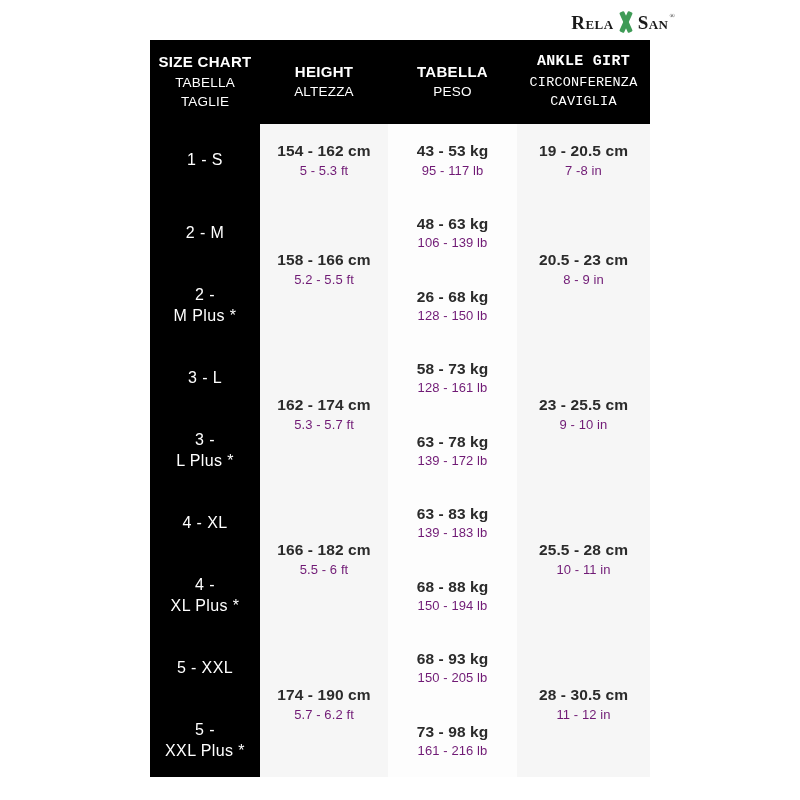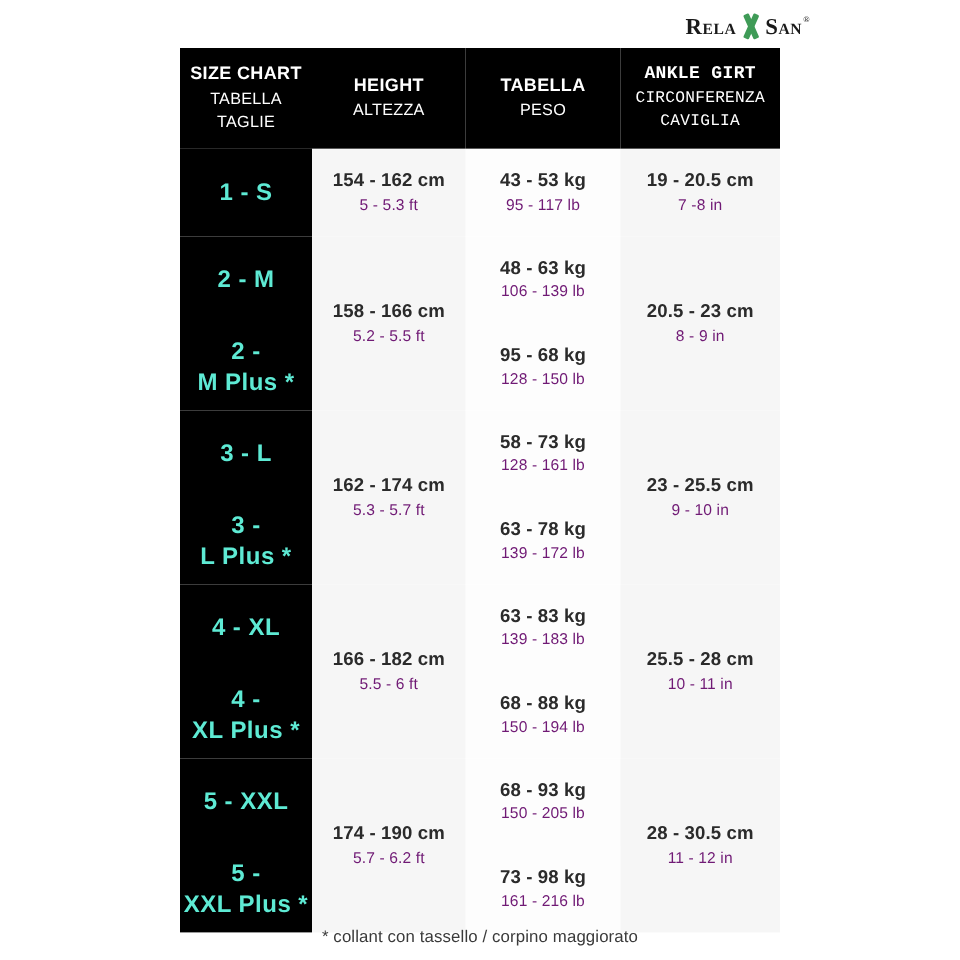--- a/index.html
+++ b/index.html
@@ -112,23 +112,23 @@
     font-size: 13.5px;
     font-weight: 400;
     letter-spacing: 0.2px;
     line-height: 1.25;
     margin-top: 3px;
   }
 
   
   .size-cell {
     background: #000000;
-    color: #5eead4;
-    font-size: 20px;
-    font-weight: 700;
+    color: #ffffff;
+    font-size: 16px;
+    font-weight: 400;
     letter-spacing: 0.4px;
     line-height: 1.3;
     border-top: 2px solid #ffffff;
     border-right: 2px solid #ffffff;
     padding: 4px 5px;
   }
   .size-line { display: block; }
 
   
   .meas {
@@ -246,21 +246,21 @@
             <span class="val-primary">20.5 - 23 cm</span>
             <span class="val-secondary">8 - 9 in</span>
           </td>
         </tr>
         <tr style="height: 72.5px;">
           <td class="size-cell">
             <span class="size-line">2 -</span>
             <span class="size-line">M Plus *</span>
           </td>
           <td class="meas col-weight">
-            <span class="val-primary">95 - 68 kg</span>
+            <span class="val-primary">26 - 68 kg</span>
             <span class="val-secondary">128 - 150 lb</span>
           </td>
         </tr>
         <tr style="height: 72.5px;">
           <td class="size-cell">
             <span class="size-line">3 - L</span>
           </td>
           <td class="meas col-height" rowspan="2">
             <span class="val-primary">162 - 174 cm</span>
             <span class="val-secondary">5.3 - 5.7 ft</span>
@@ -334,15 +334,14 @@
             <span class="size-line">XXL Plus *</span>
           </td>
           <td class="meas col-weight">
             <span class="val-primary">73 - 98 kg</span>
             <span class="val-secondary">161 - 216 lb</span>
           </td>
         </tr>
       </tbody>
   </table>
 
-  <div id="footnote">* collant con tassello / corpino maggiorato</div>
 
 </div>
 
 </body></html>

